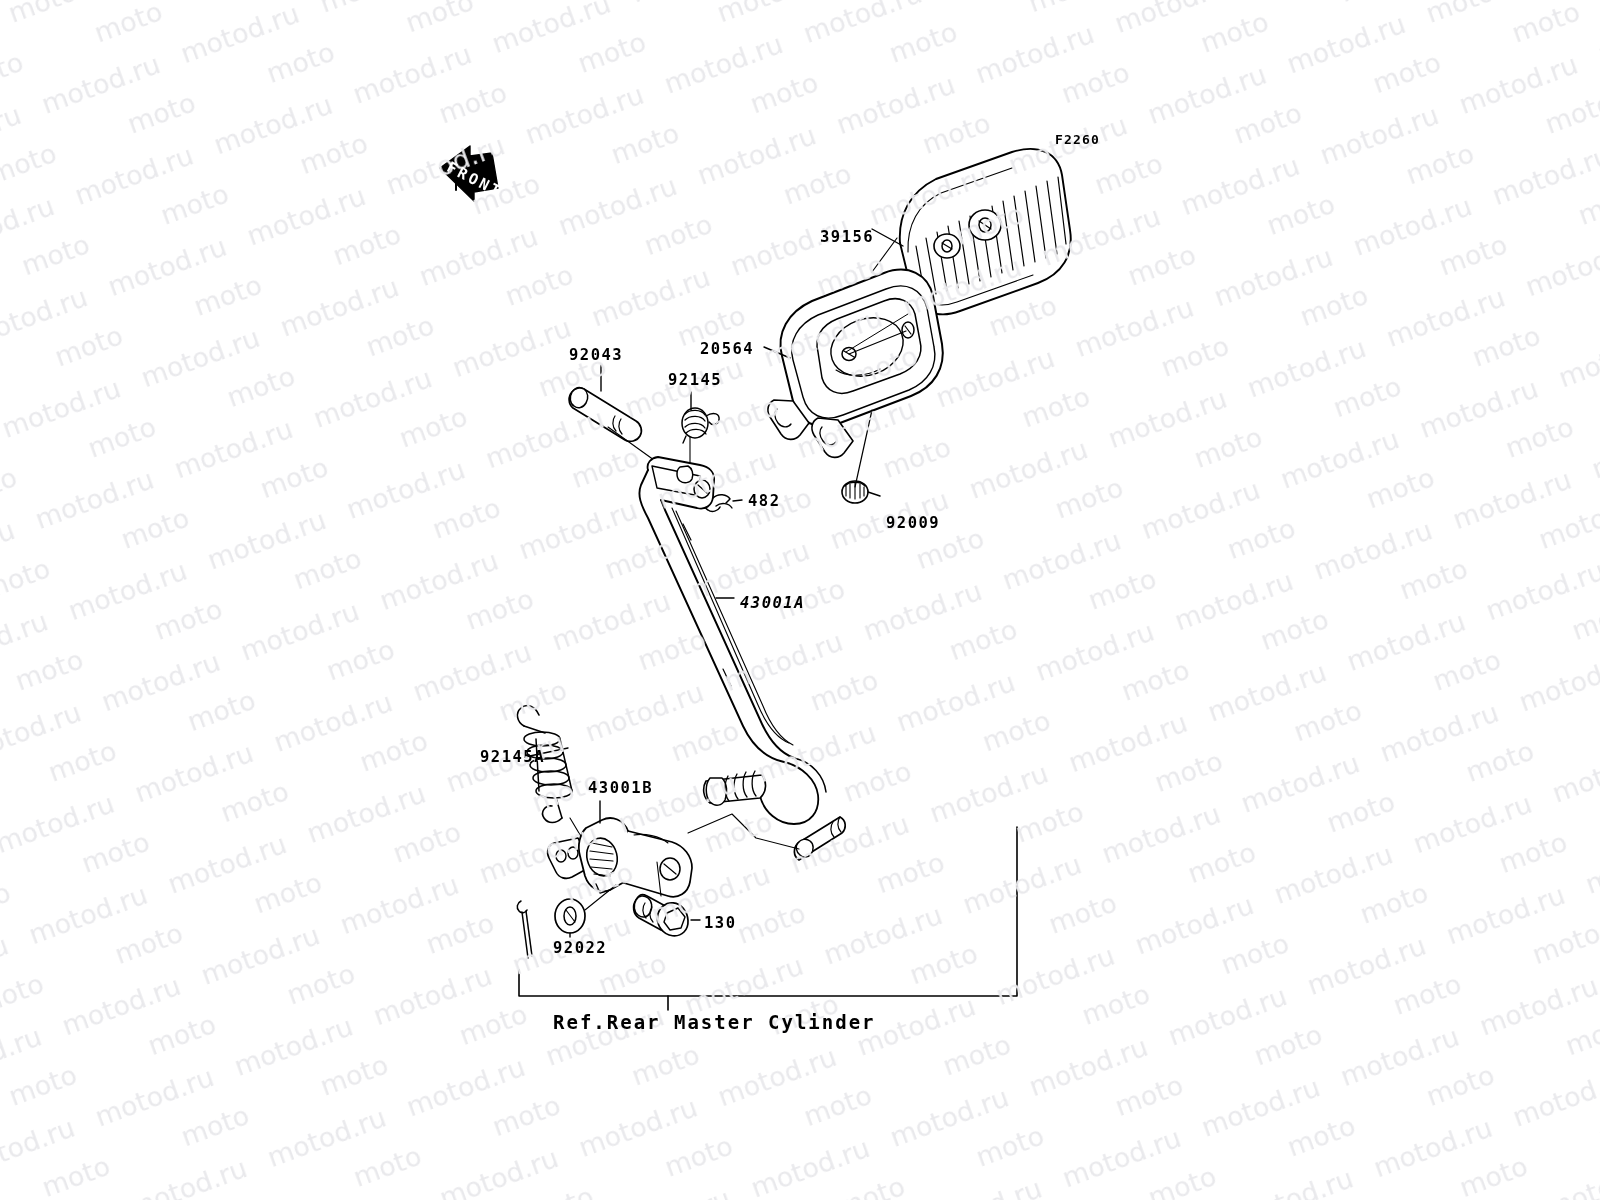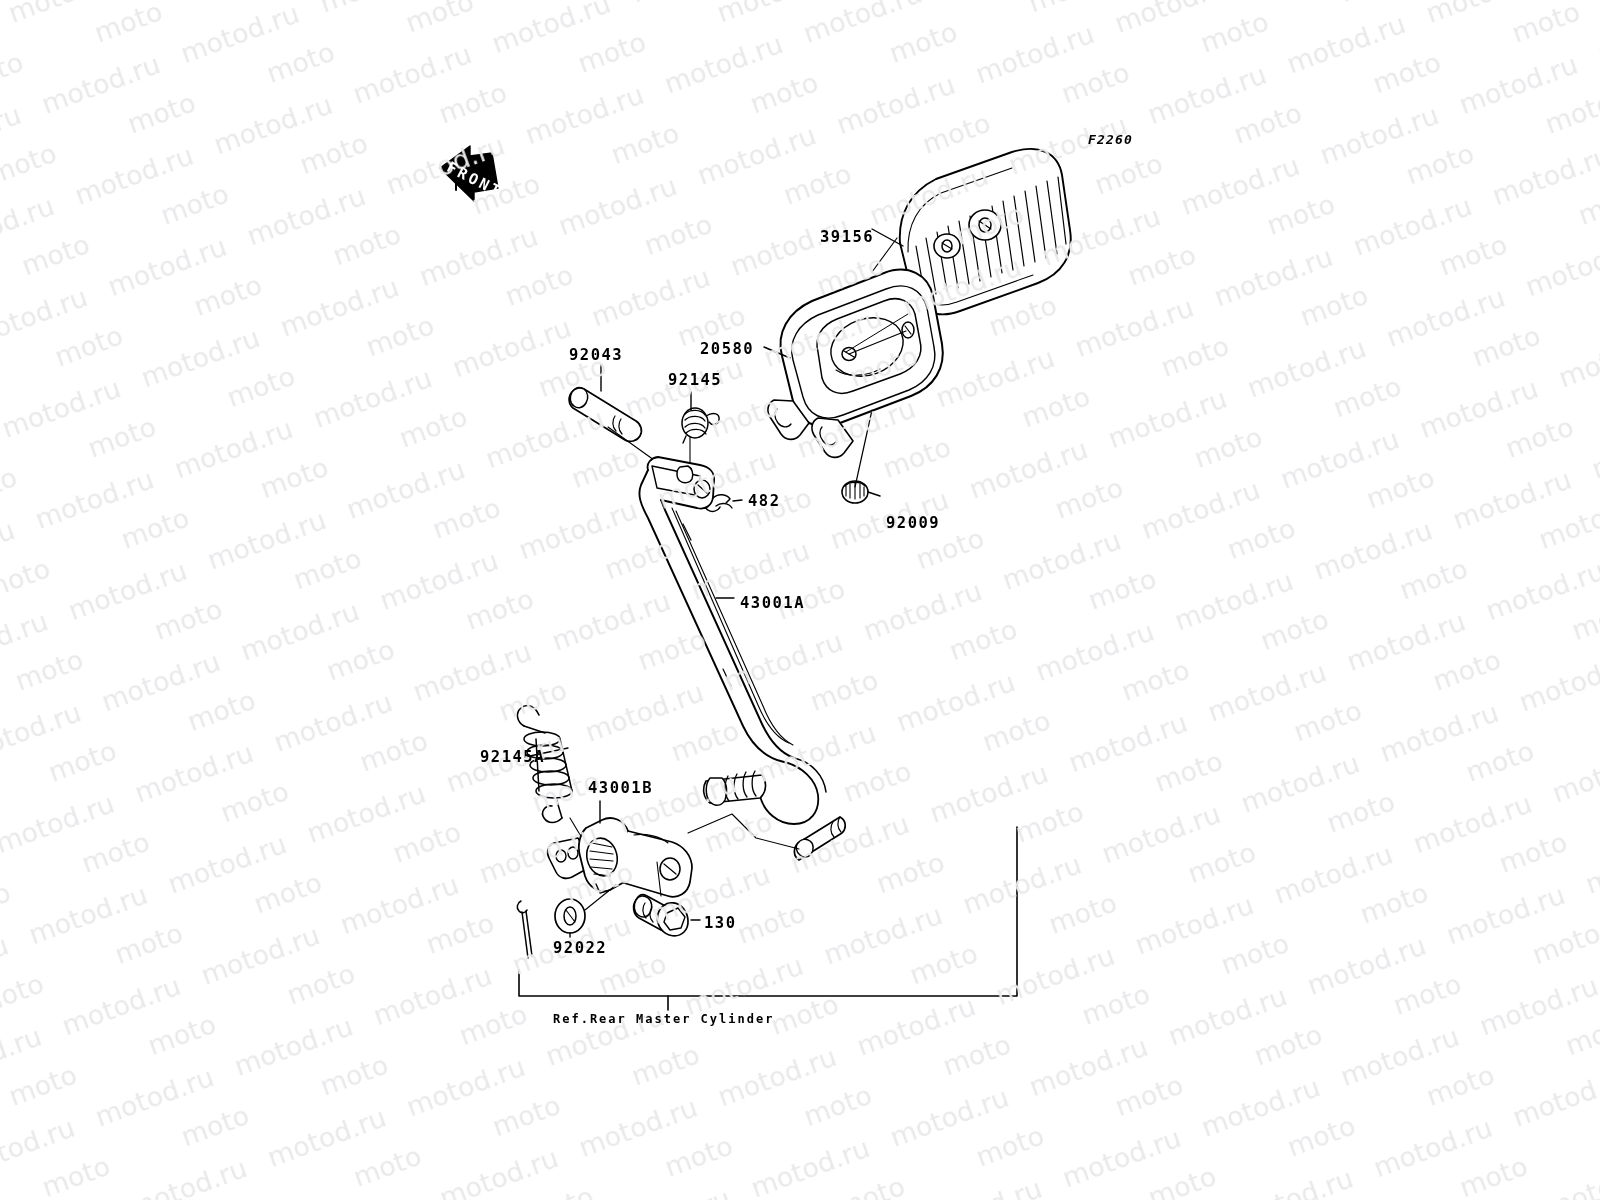--- a/index.html
+++ b/index.html
@@ -29,21 +29,21 @@
     position:absolute;z-index:8;
     font-family:"DejaVu Sans Mono","Liberation Mono",monospace;
     font-weight:bold;
     color:#000;
     white-space:nowrap;
     letter-spacing:1.5px;
     line-height:1;
   }
   .lbl.code{font-size:15.5px;}
   .lbl.sheet{font-size:13px;letter-spacing:1.2px;}
-  .lbl.ref{font-size:12px;letter-spacing:2px;}
+  .lbl.ref{font-size:19px;letter-spacing:2px;}
   .front-txt{
     position:absolute;z-index:9;
     font-family:"DejaVu Sans Mono","Liberation Mono",monospace;
     font-weight:bold;font-size:15px;color:#fff;letter-spacing:3px;
   }
 </style>
 </head>
 <body>
 
 <div id="stage">
@@ -275,35 +275,35 @@
           <text x="4" y="26" font-family="DejaVu Sans, Liberation Sans, sans-serif" font-size="27" fill="#e9e9ec">motod.ru</text>
           <text x="78" y="74" font-family="DejaVu Sans, Liberation Sans, sans-serif" font-size="27" fill="#e9e9ec">motod.ru</text>
         </pattern>
       </defs>
       <rect x="-300" y="-300" width="2300" height="1900" fill="url(#wm)"></rect>
     </svg>
   </div>
 
   <div class="front-txt" style="left:452px;top:158px;transform:rotate(27deg);transform-origin:0 0;">FRONT</div>
 
-  <div class="lbl sheet" style="left:1088px;top:133px;font-style:italic;">F2260</div>
+  <div class="lbl sheet" style="left:1055px;top:133px;">F2260</div>
 
   <div class="lbl code" style="left:820px;top:221px;margin-top:9px;">39156</div>
 
-  <div class="lbl code" style="left:700px;top:342px;">20580</div>
+  <div class="lbl code" style="left:700px;top:342px;">20564</div>
 
   <div class="lbl code" style="left:569px;top:348px;">92043</div>
 
   <div class="lbl code" style="left:668px;top:373px;">92145</div>
 
   <div class="lbl code" style="left:748px;top:494px;">482</div>
 
   <div class="lbl code" style="left:886px;top:496px;margin-top:20px;">92009</div>
 
-  <div class="lbl code" style="left:740px;top:596px;">43001A</div>
+  <div class="lbl code" style="left:740px;top:596px;font-style:italic;">43001A</div>
 
   <div class="lbl code" style="left:480px;top:750px;">92145A</div>
 
   <div class="lbl code" style="left:588px;top:781px;">43001B</div>
 
   <div class="lbl code" style="left:553px;top:941px;text-align:center;">92022</div>
 
   <div class="lbl code" style="left:704px;top:916px;">130</div>
 
   <div class="lbl ref" style="left:553px;top:1013px;">Ref.Rear Master Cylinder</div>

